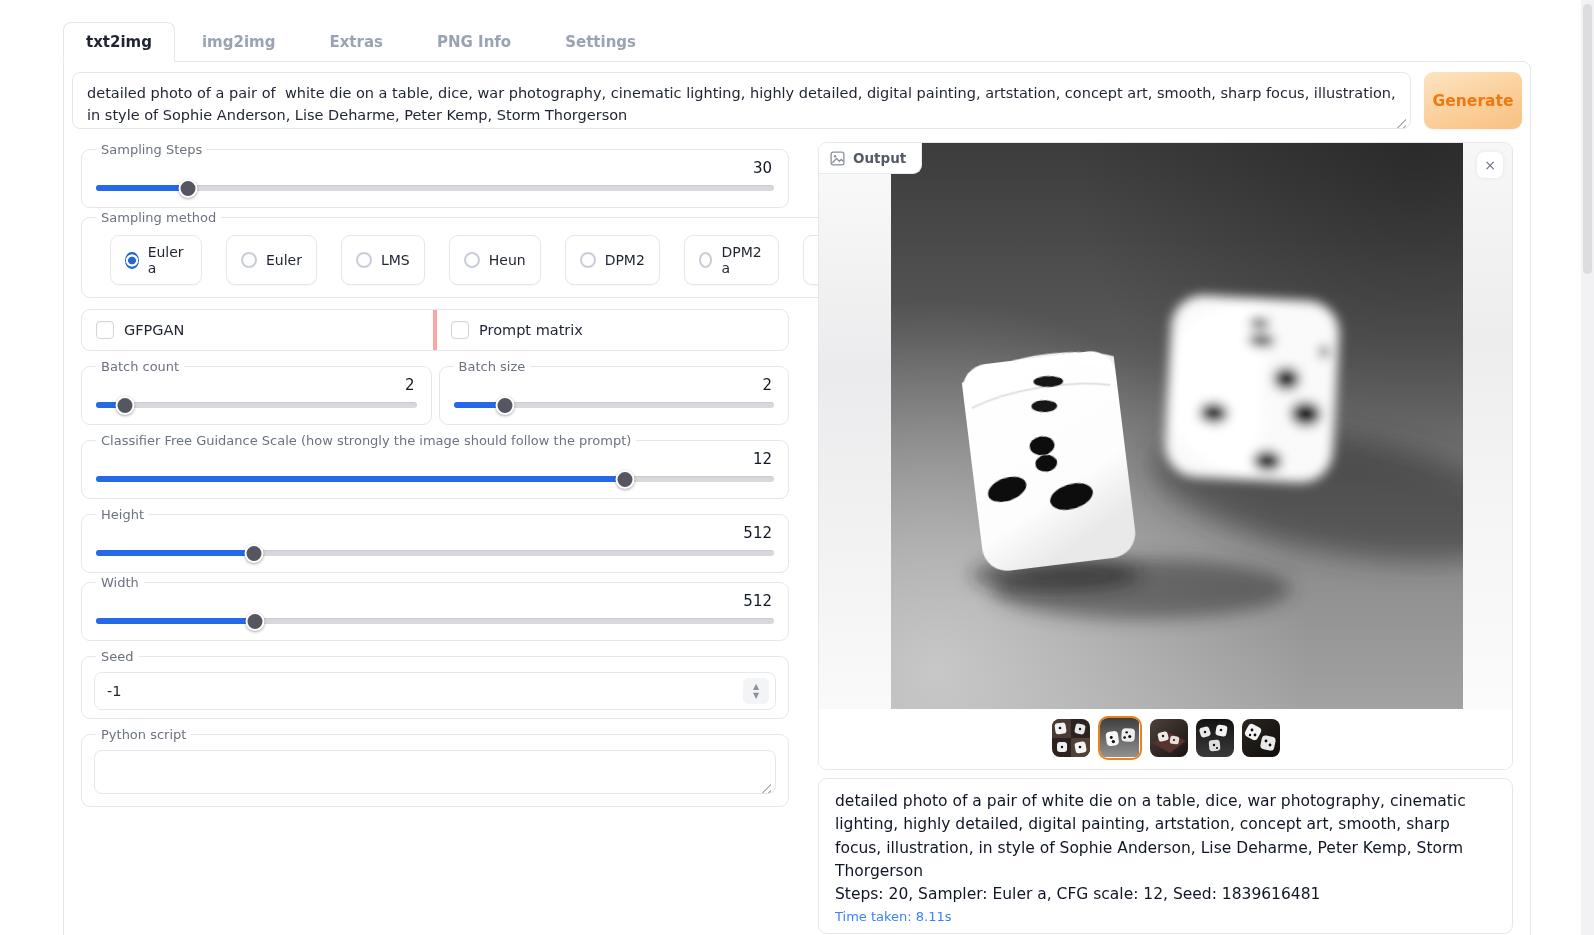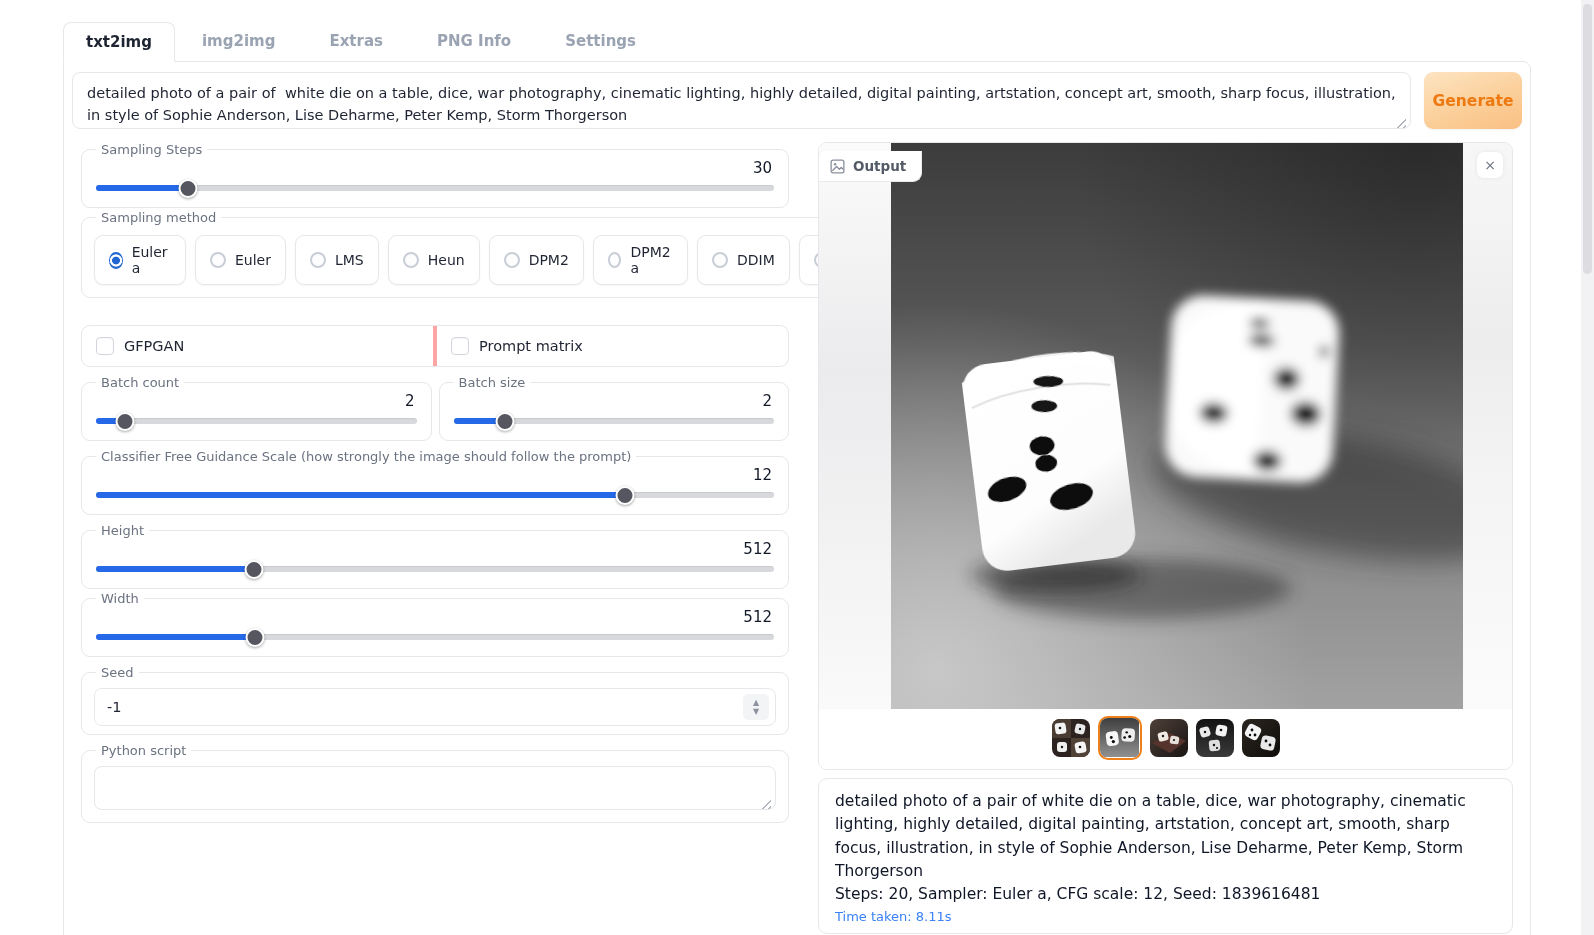--- a/index.html
+++ b/index.html
@@ -2,52 +2,52 @@
 <html><head>
 <meta charset="utf-8">
 <style>
   * { box-sizing: border-box; margin: 0; padding: 0; }
   html,body { width:1594px; height:935px; background:#ffffff; font-family:"DejaVu Sans","Liberation Sans",sans-serif; color:#111827; }
   body { position:relative; overflow:hidden; }
 
   .page { position:absolute; left:63px; top:22px; width:1468px; }
 
   
-  .tabbar { display:flex; align-items:flex-start; position:relative; z-index:2; }
+  .tabbar { display:flex; align-items:center; position:relative; z-index:2; }
   .tab { padding:10px 27px; font-size:15px; font-weight:600; color:#9aa3b2; cursor:pointer; }
   .tab.active { background:#fff; border:1px solid #e5e7eb; border-bottom:1px solid #fff; border-radius:8px 8px 0 0; color:#1f2432; margin-bottom:-1px; padding:10px 22px; }
 
   
   .card { border:1px solid #e5e7eb; border-radius:0 8px 8px 8px; background:#fff; padding:10px 8px 14px; min-height:840px; }
 
   .prompt-row { display:flex; gap:13px; }
   .prompt-wrap { position:relative; flex:1; }
   .prompt-input { width:100%; height:57px; border:1px solid #e5e7eb; border-radius:8px; padding:9px 14px; font-size:14.5px; line-height:1.55; color:#1f2432; font-family:inherit; resize:none; overflow:hidden; background:#fff; }
   .grip { position:absolute; right:5px; bottom:5px; width:13px; height:13px; clip-path:polygon(100% 0,100% 100%,0 100%); background:repeating-linear-gradient(135deg,#b3b8c0 0 1px,transparent 1px 4px); }
   .generate { width:98px; height:57px; border:none; border-radius:9px; background:linear-gradient(160deg,#fde4c0,#f9c documented 0); background:linear-gradient(160deg,#fde4c2 0%,#fbcf9a 55%,#f9c083 100%); color:#ee7911; font-weight:700; font-size:15.5px; font-family:inherit; cursor:pointer; box-shadow:0 1px 2px rgba(0,0,0,.05); }
 
   .cols { display:flex; gap:29px; padding:9px 9px 0; }
   .left-col { width:708px; }
   .right-col { flex:1; }
 
   
   fieldset { border:1px solid #e5e7eb; border-radius:9px; padding:4px 12px 8px; background:#fff; }
   legend { font-size:13px; color:#6b7280; padding:0 5px; margin-left:2px; }
   .stack > fieldset + fieldset { margin-top:2px; }
-  .gap-lg { margin-top:27px; }
+  .gap-lg { margin-top:11px; }
   .gap-sm { margin-top:8px; }
 
   .slider-value { text-align:right; font-size:15px; font-weight:500; color:#111827; padding-right:4px; margin-top:-2px; }
   .slider { position:relative; height:18px; margin:2px 2px 2px; }
   .slider .track { position:absolute; left:0; right:0; top:6px; height:6px; background:#d7d9dd; border-radius:4px; box-shadow:inset 0 1px 1px rgba(0,0,0,.07); }
   .slider .fill  { position:absolute; left:0; top:6px; height:6px; background:#2568e8; border-radius:4px; }
   .slider .handle{ position:absolute; top:0; width:19px; height:19px; border-radius:50%; background:#55565f; border:2px solid #fff; box-shadow:0 1px 3px rgba(0,0,0,.35); transform:translateX(-50%); cursor:pointer; }
 
   
-  .radio-row { display:flex; gap:9px; padding:6px 0 4px; }
+  .radio-row { display:flex; gap:24px; padding:6px 0 4px;margin-left:16px; }
   .radio-pill { display:inline-flex; align-items:center; gap:9px; border:1px solid #e5e7eb; border-radius:9px; padding:8px 14px; background:#fff; box-shadow:0 1px 2px rgba(0,0,0,.04); font-size:14px; color:#1f2432; cursor:pointer; }
   .radio-dot { width:16px; height:16px; border-radius:50%; border:2px solid #c9ced6; background:#fdfdfe; }
   .radio-pill.selected .radio-dot { border:none; width:17px; height:17px; background:radial-gradient(circle,#2166d1 0 3.6px,#ffffff 4.2px 5.8px,#2166d1 6.4px); }
 
   
   .checkrow { border:1px solid #e5e7eb; border-radius:9px; display:flex; background:#fff; }
   .checkcell { flex:1; display:flex; align-items:center; gap:10px; padding:11px 14px; font-size:14.5px; color:#1f2432; cursor:pointer; }
   .checkcell + .checkcell { border-left:4px solid #fca5a5; }
   .checkbox { width:18px; height:18px; border:1px solid #d2d6dc; border-radius:4px; background:#fff; box-shadow:inset 0 1px 2px rgba(0,0,0,.04); }
 
@@ -61,21 +61,21 @@
 
   .script-wrap { position:relative; margin-top:4px; }
   .script-input { width:100%; height:44px; border:1px solid #e5e7eb; border-radius:8px; resize:none; font-family:inherit; }
 
   
   .gallery-box { border:1px solid #e5e7eb; border-radius:9px; background:#fff; position:relative; overflow:hidden; }
   .img-area { height:566px; display:flex; }
   .blur-left { width:72px; background:linear-gradient(180deg,#fbfbfb 0%,#ebebed 40%,#f2f2f3 70%,#fafafa 100%); }
   .blur-right { flex:1; background:linear-gradient(180deg,#f7f7f8 0%,#ededee 35%,#f5f5f6 65%,#fbfbfb 100%); }
   .main-image { width:572px; height:566px; display:block; }
-  .output-chip { position:absolute; top:8px; left:0; z-index:3; background:#fff; border-right:1px solid #e8eaee; border-bottom:1px solid #e8eaee; border-radius:8px 0 9px 0; padding:7px 15px 7px 11px; display:flex; align-items:center; gap:8px; font-size:13.5px; font-weight:600; color:#545b66; }
+  .output-chip { position:absolute; top:0; left:0; z-index:3; background:#fff; border-right:1px solid #e8eaee; border-bottom:1px solid #e8eaee; border-radius:8px 0 9px 0; padding:7px 15px 7px 11px; display:flex; align-items:center; gap:8px; font-size:13.5px; font-weight:600; color:#545b66; }
   .close-btn { position:absolute; top:9px; right:9px; z-index:3; width:26px; height:26px; border-radius:7px; background:#fff; box-shadow:0 0 5px rgba(0,0,0,.07); display:flex; align-items:center; justify-content:center; color:#6b7280; font-size:14px; cursor:pointer; }
   .thumbs { display:flex; justify-content:center; align-items:center; gap:8px; padding:7px 0 9px; background:#fff; }
   .thumb { width:38px; height:38px; border-radius:8px; overflow:hidden; cursor:pointer; flex:none; }
   .thumb svg { display:block; }
   .thumb.selected { width:44px; height:44px; border:2.5px solid #ef8018; border-radius:10px; }
 
   .caption-box { border:1px solid #e5e7eb; border-radius:9px; margin-top:8px; padding:11px 16px 9px; background:#fff; }
   .caption { font-size:15.5px; line-height:1.5; color:#0f1626; }
   .params  { font-size:15.5px; line-height:1.5; color:#0f1626; }
   .time    { font-size:13px; color:#3b82f6; margin-top:3px; }

